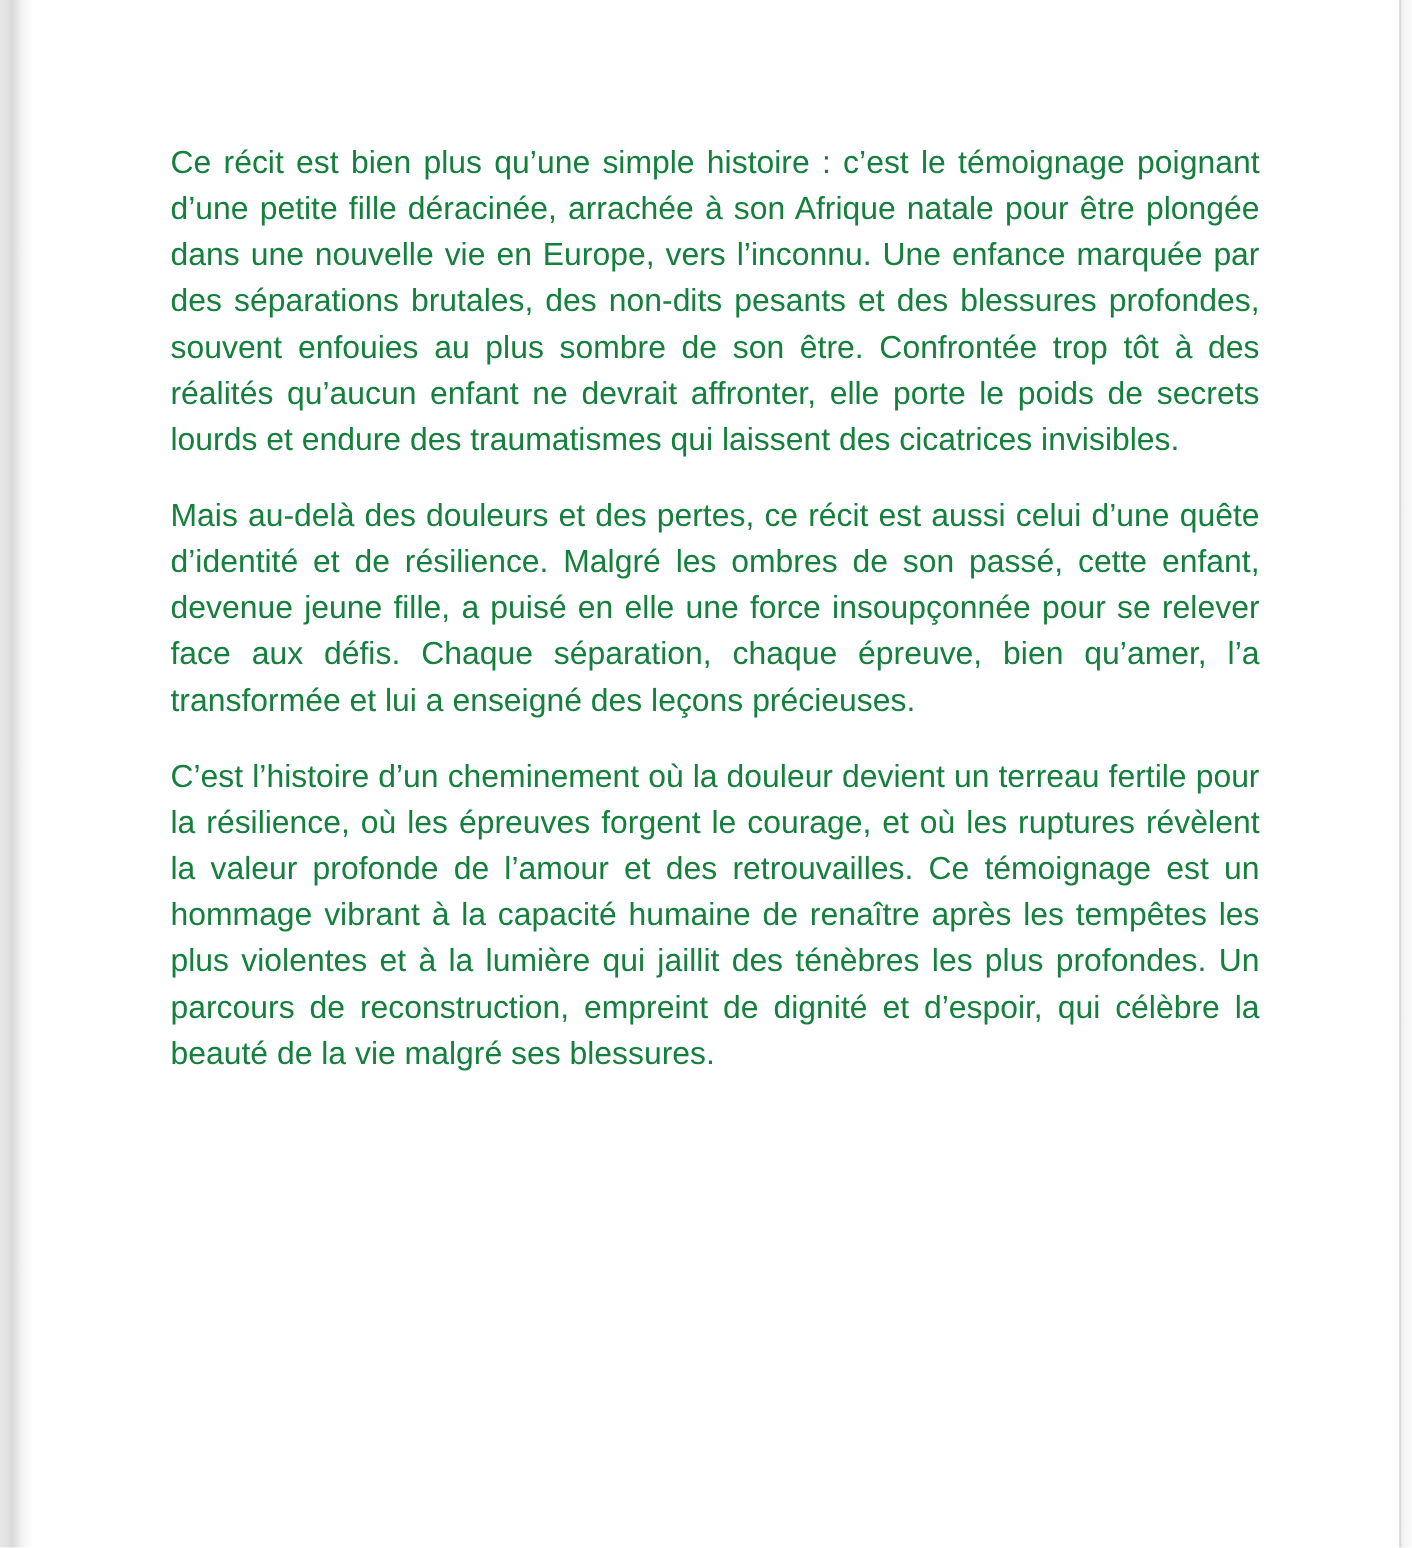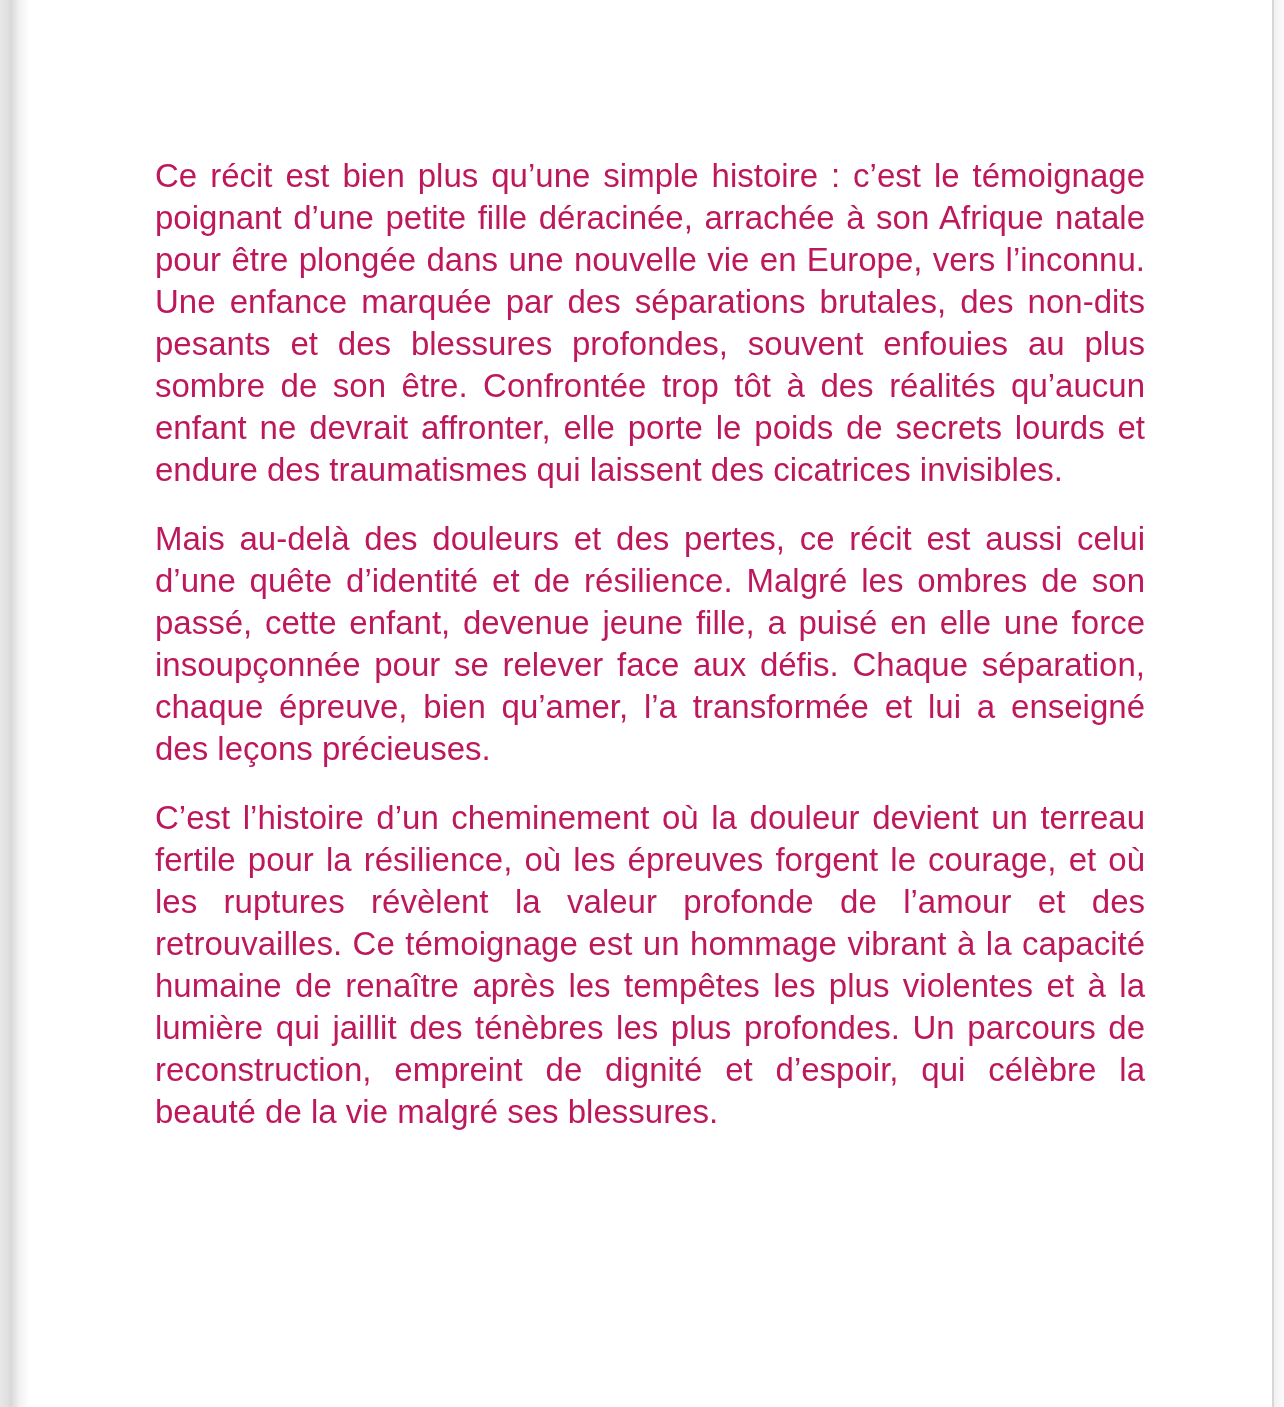--- a/index.html
+++ b/index.html
@@ -32,28 +32,27 @@
     right: 0; top: 0; bottom: 0;
     width: 10px;
     border-left: 2px solid #d7d7d7;
     background: linear-gradient(90deg, #f1f1f1 0px, #fbfbfb 10px);
   }
   .content {
     position: absolute;
     left: 155px;
     top: 127px;
     width: 990px;
-    color: #be185d;
+    color: #15803d;
     font-family: "Liberation Sans", "DejaVu Sans", sans-serif;
-    font-size: 33px;
+    font-size: 29px;
     line-height: 42px;
     text-align: justify;
     text-justify: inter-word;
     hyphens: none;
-    margin-top: 28px;
   }
   .content p {
     margin: 0 0 27px 0;
   }
 </style>
 </head>
 <body>
 
 <div class="page">
   <div class="edge-shadow"></div>

